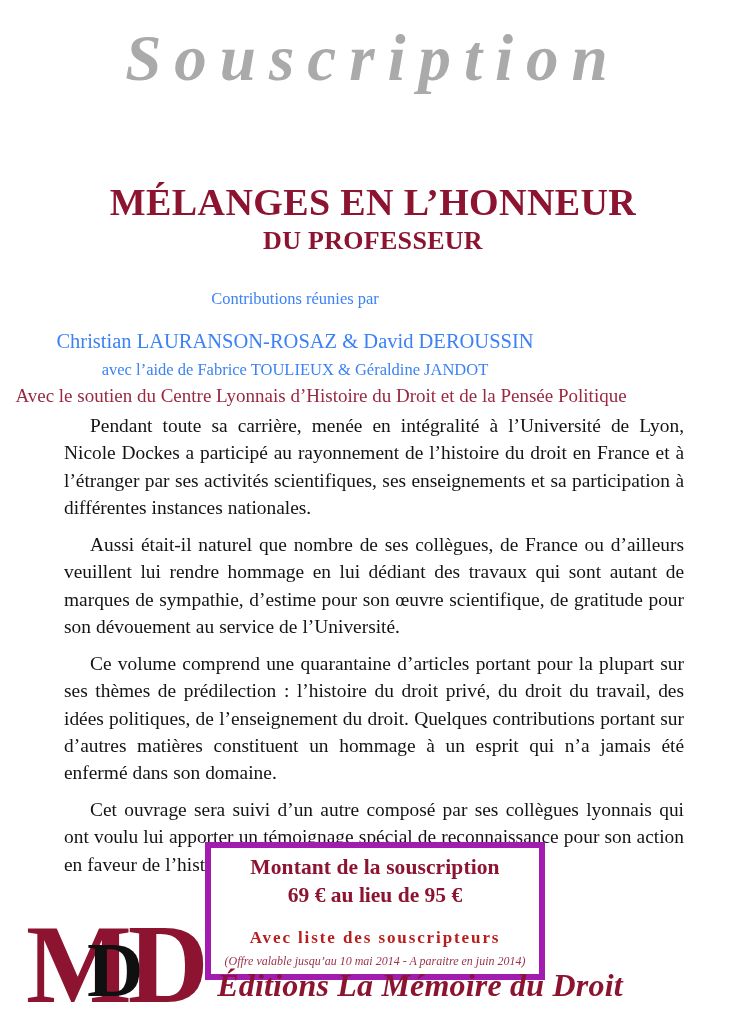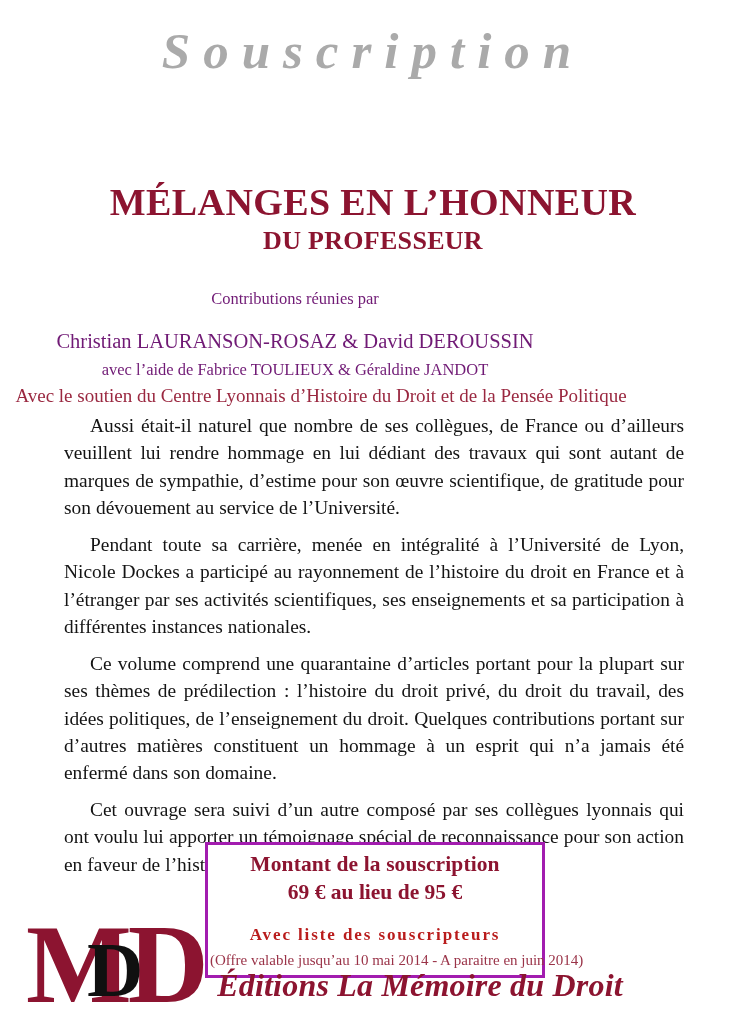--- a/index.html
+++ b/index.html
@@ -25,21 +25,21 @@
 
   
   .banner {
     position: absolute;
     top: 26px;
     left: 0;
     width: 746px;
     text-align: center;
     font-style: italic;
     font-weight: 700;
-    font-size: 51px;
+    font-size: 65px;
     line-height: 1.0;
     letter-spacing: 13px;
     color: #aaaaaa;
     white-space: nowrap;
     font-family: "Liberation Serif", "DejaVu Serif", serif;
   }
 
   
   .title-block {
     position: absolute;
@@ -74,21 +74,21 @@
     letter-spacing: 0.4px;
   }
 
   
   .contrib {
     position: absolute;
     top: 288px;
     left: 0;
     width: 590px;
     text-align: center;
-    color: #701a75;
+    color: #3b82f6;
   }
   .contrib-line1 { font-size: 16.5px; line-height: 1.35; }
   .contrib-line2 { font-size: 20.5px; line-height: 1.42; margin-top: 17px; }
   .contrib-line3 { font-size: 16.5px; line-height: 1.4; margin-top: 2px; }
 
   
   .support {
     position: absolute;
     top: 384px;
     left: 0;
@@ -118,21 +118,21 @@
   }
   .body-text p:last-child { margin-bottom: 0; }
 
   
   .price-box {
     position: absolute;
     top: 842px;
     left: 205px;
     width: 340px;
     box-sizing: border-box;
-    border: 3px solid #a21caf;
+    border: 6px solid #a21caf;
     text-align: center;
     padding: 6px 2px 5px 2px;
     background: #ffffff;
   }
   .price-title {
     font-size: 21.5px;
     font-weight: 700;
     color: #8c1430;
     line-height: 1.26;
     letter-spacing: 0.1px;
@@ -146,21 +146,22 @@
   }
   .price-list {
     font-size: 17px;
     font-weight: 700;
     color: #b91c1c;
     letter-spacing: 1.9px;
     line-height: 1.35;
     margin-top: 17px;
   }
   .price-note {
-    font-size: 15px;
+    font-size: 12px;
+    font-style: italic;
     color: #9a3348;
     line-height: 1.35;
     margin-top: 3px;
     white-space: nowrap;
   }
 
   
   .logo {
     position: absolute;
     left: 26px;
@@ -222,22 +223,22 @@
 
   <div class="contrib">
     <div class="contrib-line1">Contributions réunies par</div>
     <div class="contrib-line2">Christian LAURANSON-ROSAZ &amp; David DEROUSSIN</div>
     <div class="contrib-line3">avec l’aide de Fabrice TOULIEUX &amp; Géraldine JANDOT</div>
   </div>
 
   <div class="support">Avec le soutien du Centre Lyonnais d’Histoire du Droit et de la Pensée Politique</div>
 
   <div class="body-text">
+    <p>Pendant toute sa carrière, menée en intégralité à l’Université de Lyon, Nicole Dockes a participé au rayonnement de l’histoire du droit en France et à l’étranger par ses activités scientifiques, ses enseignements et sa participation à différentes instances nationales.</p>
     <p>Aussi était-il naturel que nombre de ses collègues, de France ou d’ailleurs veuillent lui rendre hommage en lui dédiant des travaux qui sont autant de marques de sympathie, d’estime pour son œuvre scientifique, de gratitude pour son dévouement au service de l’Université.</p>
-    <p>Pendant toute sa carrière, menée en intégralité à l’Université de Lyon, Nicole Dockes a participé au rayonnement de l’histoire du droit en France et à l’étranger par ses activités scientifiques, ses enseignements et sa participation à différentes instances nationales.</p>
     <p>Ce volume comprend une quarantaine d’articles portant pour la plupart sur ses thèmes de prédilection : l’histoire du droit privé, du droit du travail, des idées politiques, de l’enseignement du droit. Quelques contributions portant sur d’autres matières constituent un hommage à un esprit qui n’a jamais été enfermé dans son domaine.</p>
     <p>Cet ouvrage sera suivi d’un autre composé par ses collègues lyonnais qui ont voulu lui apporter un témoignage spécial de reconnaissance pour son action en faveur de l’histoire du droit à la Faculté de droit de Lyon.</p>
   </div>
 
   <div class="price-box">
     <div class="price-title">Montant de la souscription</div>
     <div class="price-amount">69 € au lieu de 95 €</div>
     <div class="price-list">Avec liste des souscripteurs</div>
     <div class="price-note">(Offre valable jusqu’au 10 mai 2014 - A paraitre en juin 2014)</div>
   </div>

